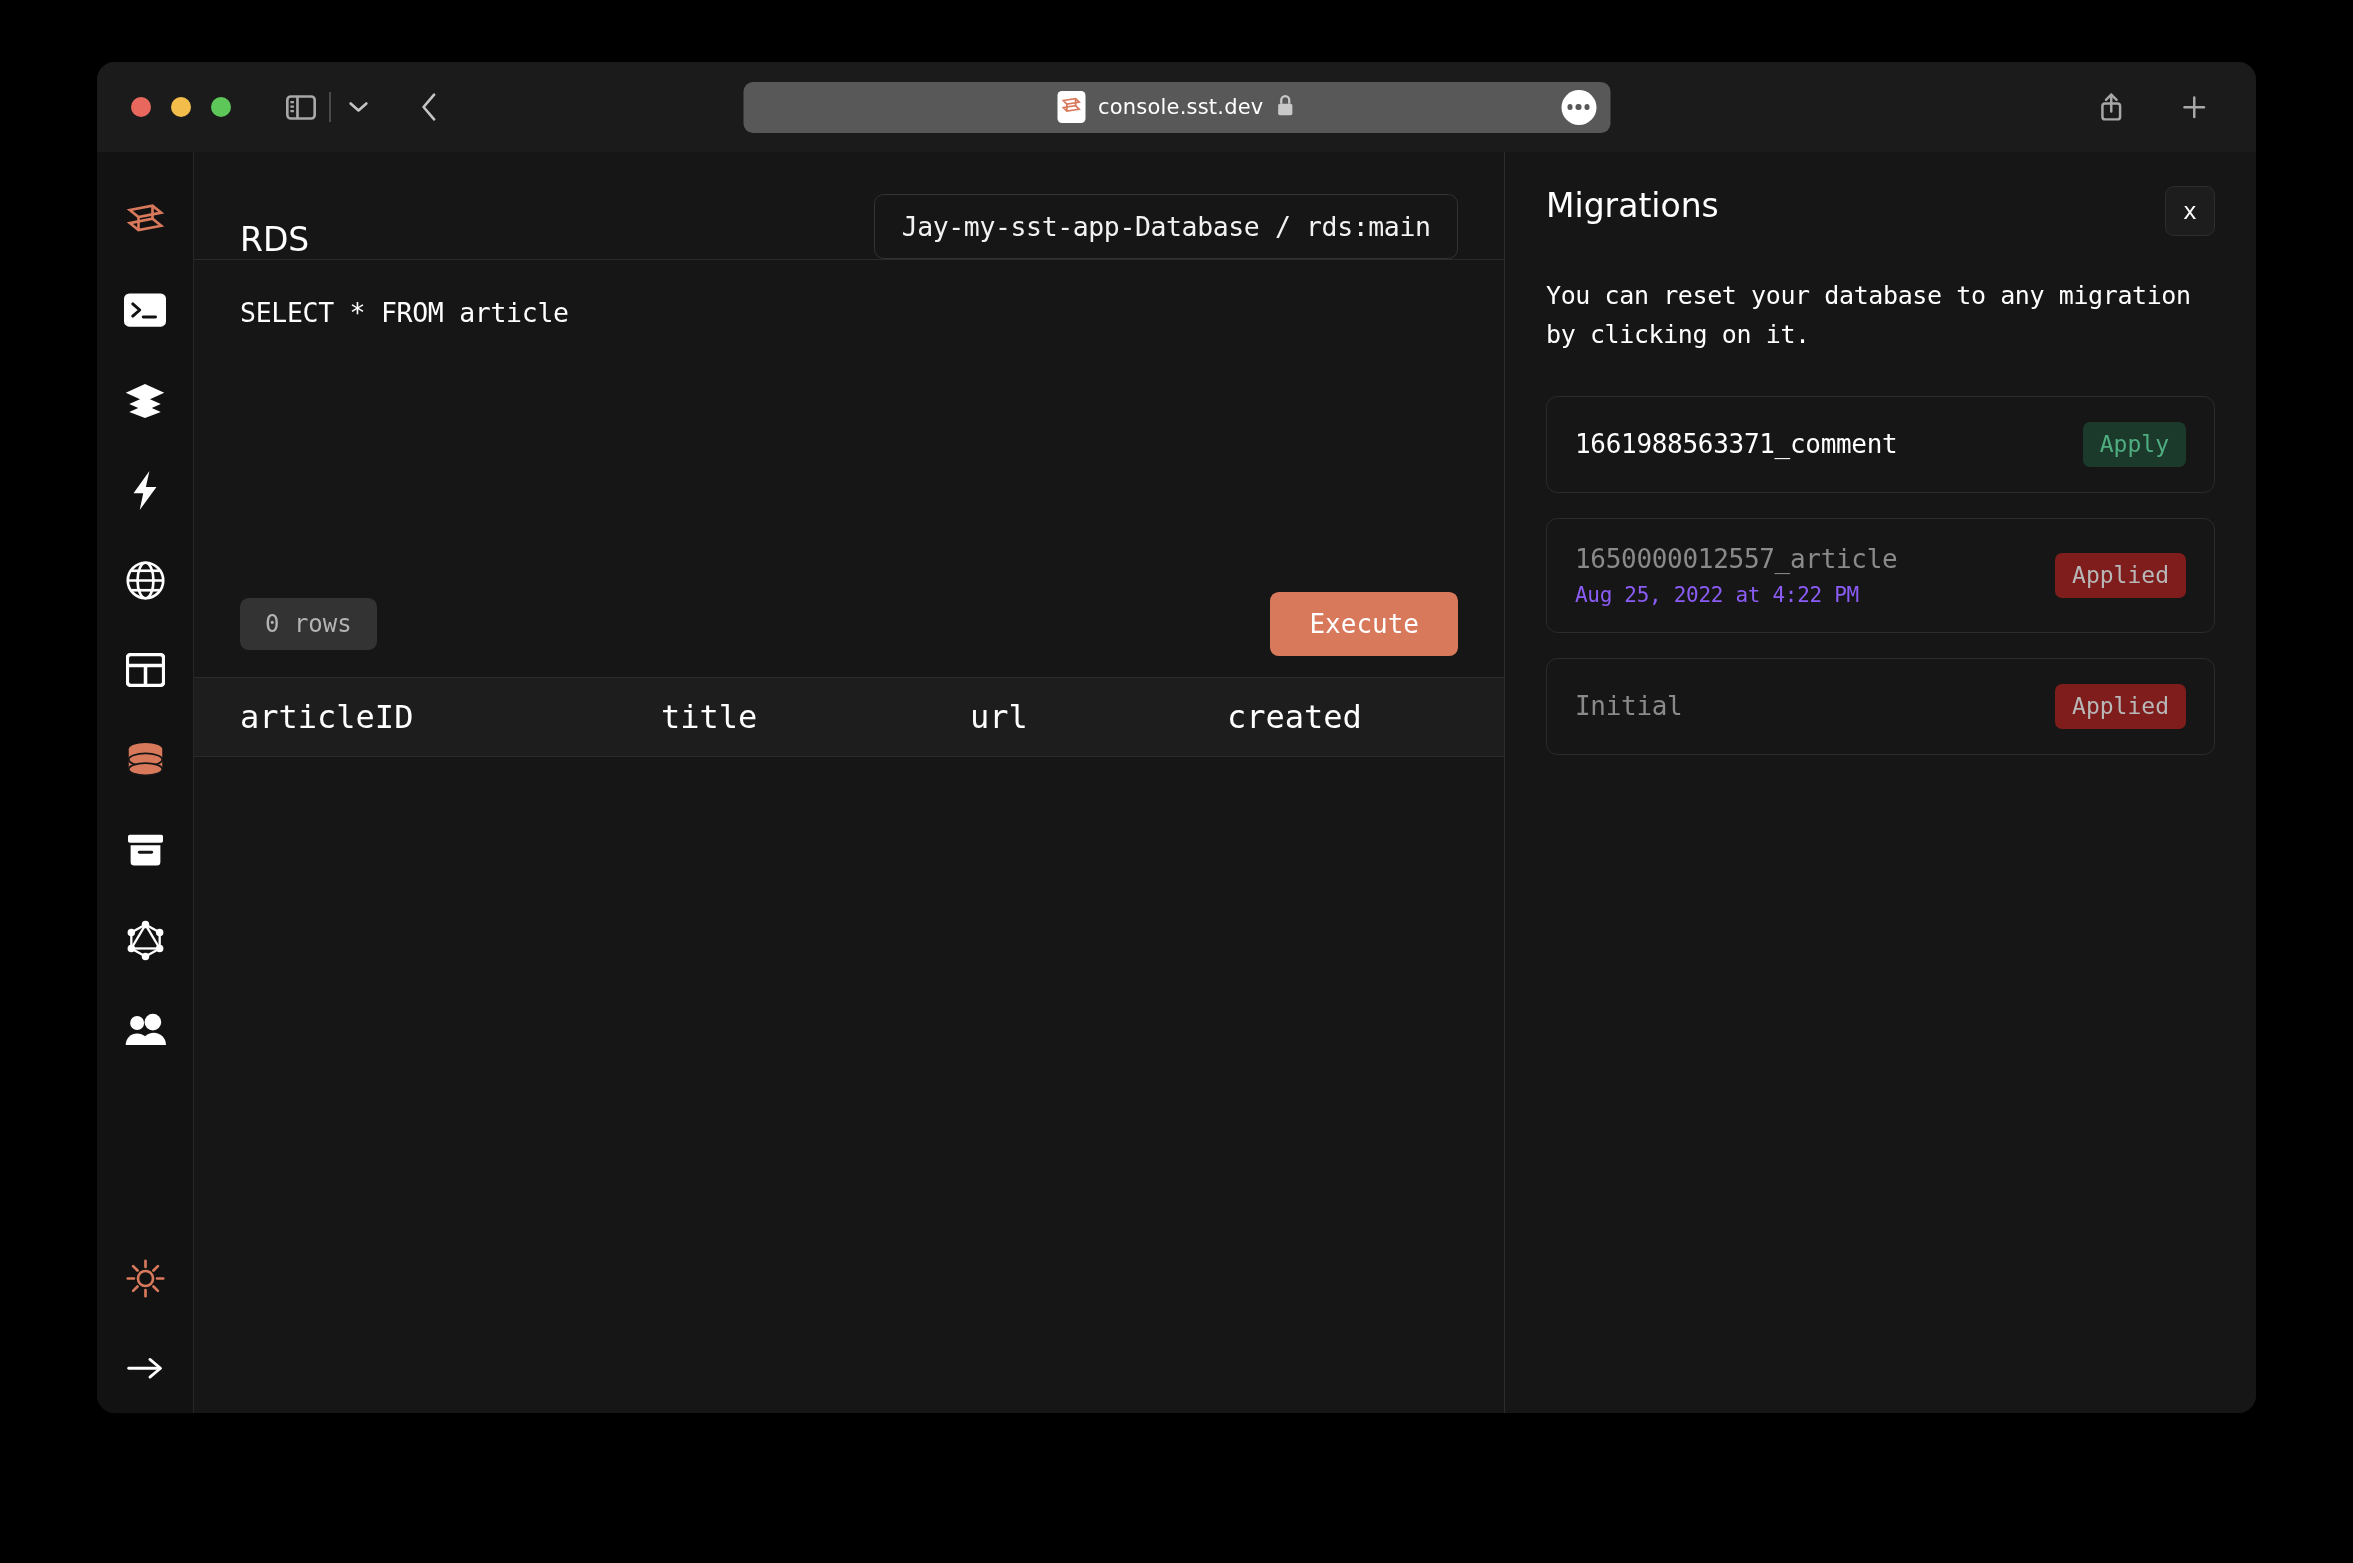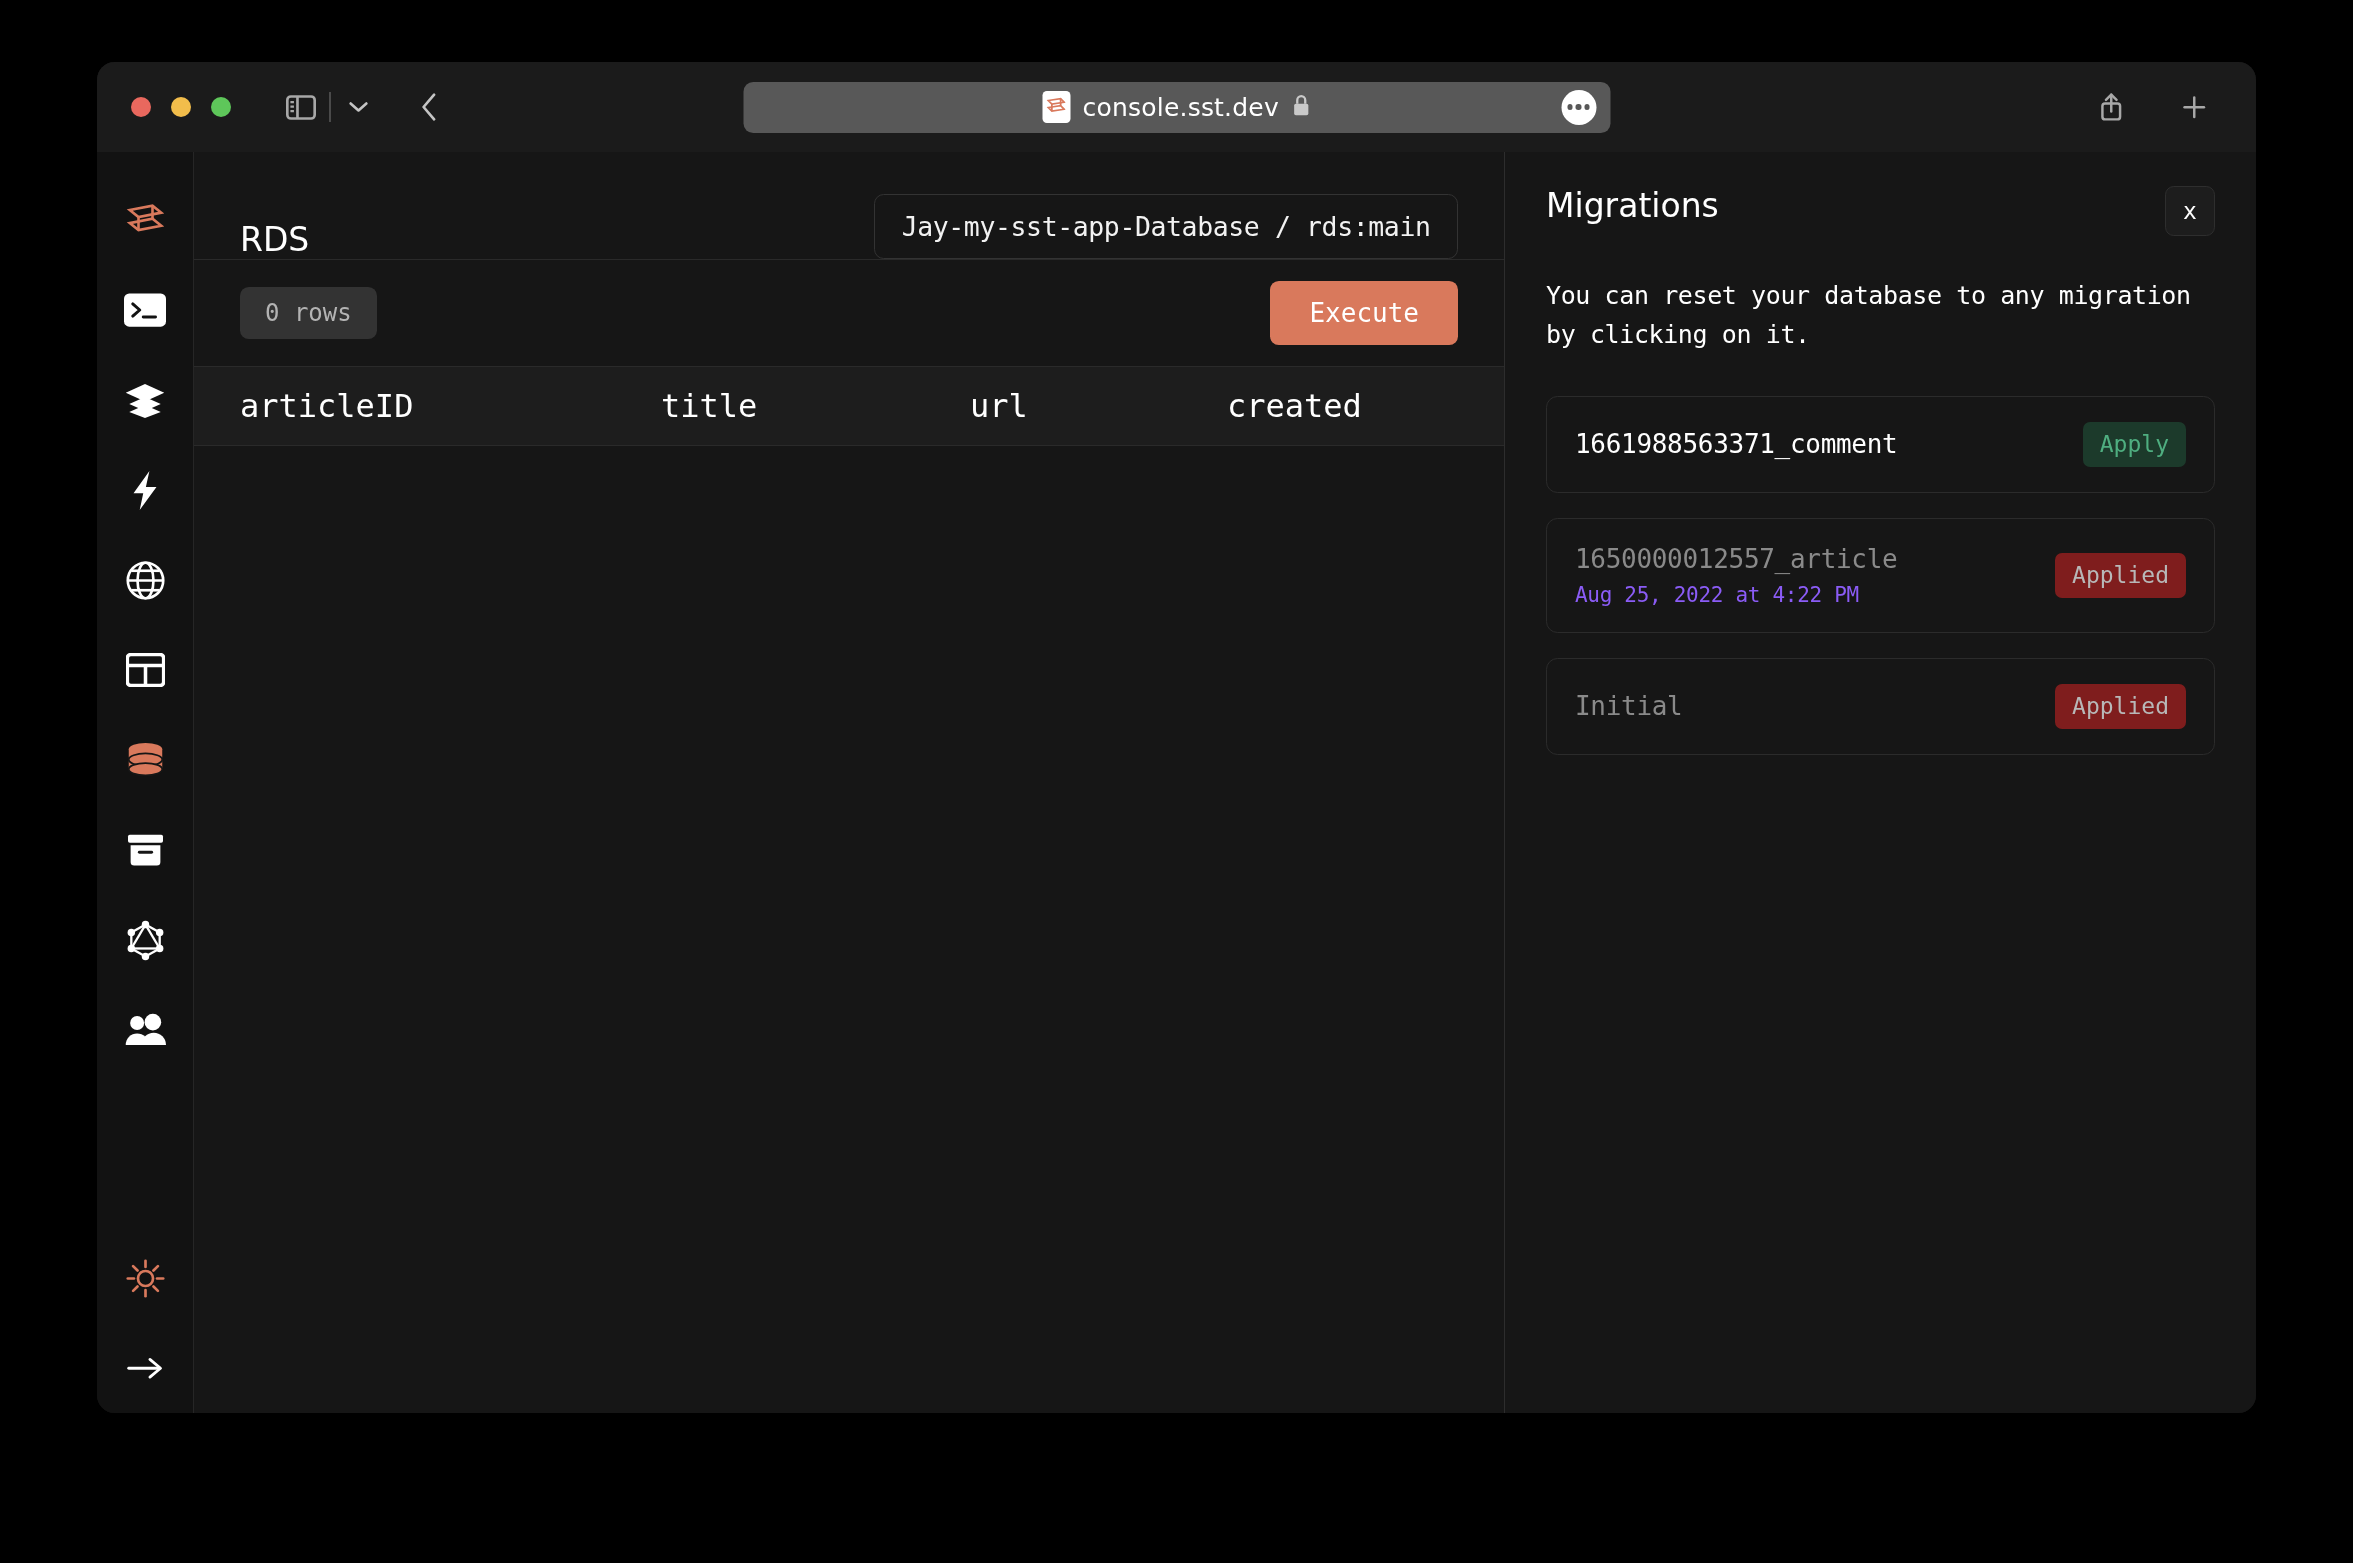--- a/index.html
+++ b/index.html
@@ -50,21 +50,21 @@
     border-radius: 9.7px;
     display: flex; align-items: center; justify-content: center;
     gap: 12.4px;
   }
   .url-favicon {
     width: 28px; height: 32px; border-radius: 4.4px;
     background: #ffffff;
     display: flex; align-items: center; justify-content: center;
   }
   .url-text {
-    color: #ffffff; font-size: 25px;
+    color: #ffffff; font-size: 21px;
     font-family: "DejaVu Sans", sans-serif;
     letter-spacing: 0.2px;
   }
   .url-more {
     position: absolute; right: 14px;
     width: 35px; height: 35px; border-radius: 50%;
     background: #ffffff;
     display: flex; align-items: center; justify-content: center;
     gap: 3.5px;
   }
@@ -386,20 +386,23 @@
           </svg>
       </div>
     </div>
 
     <div class="content">
       <div class="topbar">
         <div class="page-title">RDS</div>
         <div class="breadcrumb">Jay-my-sst-app-Database / rds:main</div>
       </div>
 
+      <div class="editor">
+        <div class="sql">SELECT * FROM article</div>
+      </div>
 
       <div class="actionbar">
         <div class="rows-badge">0 rows</div>
         <button class="execute-btn">Execute</button>
       </div>
 
       <div class="table-head">
         <span class="th" style="left:46px">articleID</span>
         <span class="th" style="left:467px">title</span>
         <span class="th" style="left:776px">url</span>

